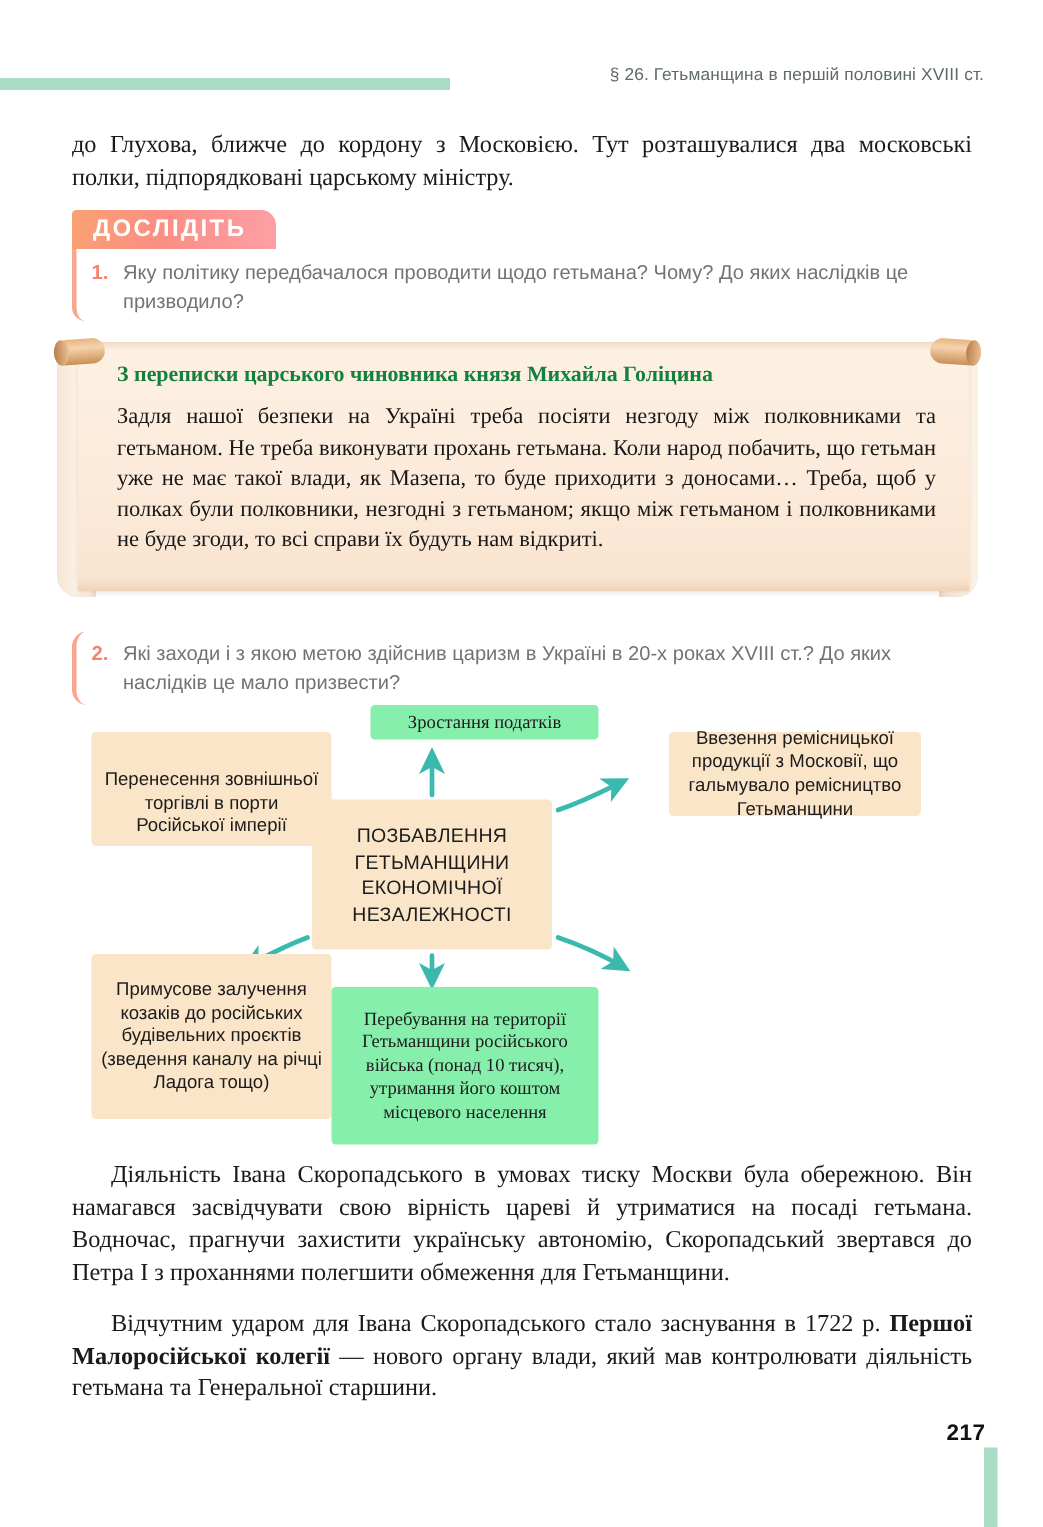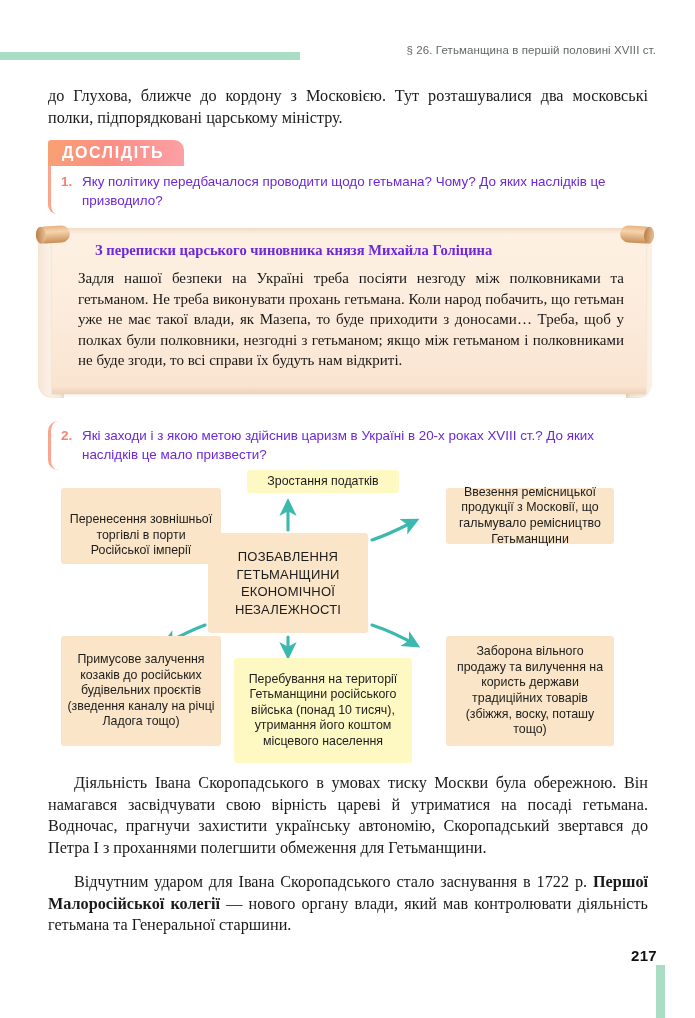--- a/index.html
+++ b/index.html
@@ -92,21 +92,21 @@
     color: #f5836e;
     font-weight: bold;
     font-size: 13.5px;
     line-height: 18.5px;
     flex: 0 0 auto;
     min-width: 15px;
   }
   .q-text {
     font-size: 13.4px;
     line-height: 18.5px;
-    color: #6d28d9;
+    color: #737373;
   }
 
   .investigate2 {
     position: absolute;
     left: 48px;
     top: 421px;
     width: 600px;
   }
   .inv-body2 {
     position: relative;
@@ -183,23 +183,22 @@
   .scroll-content {
     position: absolute;
     left: 48px;
     top: 20px;
     width: 546px;
   }
   .scroll-title {
     font-family: "Liberation Serif", serif;
     font-size: 14.6px;
     font-weight: bold;
-    color: #6d28d9;
+    color: #15803d;
     margin-bottom: 9px;
-    margin-left: 17px;
   }
   .scroll-body {
     font-family: "Liberation Serif", serif;
     font-size: 15px;
     line-height: 20.5px;
     color: #171717;
     text-align: justify;
   }
 
   
@@ -217,21 +216,21 @@
     align-items: center;
     justify-content: center;
     text-align: center;
     border-radius: 3px;
     font-size: 12.4px;
     line-height: 15.6px;
     color: #1c1c1c;
     padding: 5px 6px;
   }
   .dbox.peach { background: #fae5c8; }
-  .dbox.mint  { background: #fef9c3; }
+  .dbox.mint  { background: #86efac; font-family: Liberation Serif, serif; }
   .dbox.center {
     background: #fae5c8;
     font-size: 13px;
     line-height: 17.5px;
     letter-spacing: 0.2px;
   }
   .diagram svg {
     position: absolute;
     left: 0;
     top: 0;
@@ -240,21 +239,21 @@
     overflow: visible;
   }
 
   
   #box-top      { left: 199px; top: 0px;   width: 152px; height: 23px; }
   #box-center   { left: 160px; top: 63px;  width: 160px; height: 100px; }
   #box-left-up  { left: 13px;  top: 18px;  width: 160px; height: 76px; align-items: flex-end; }
   #box-left-dn  { left: 13px;  top: 166px; width: 160px; height: 110px; }
   #box-right-up { left: 398px; top: 18px;  width: 168px; height: 56px; }
   #box-right-dn { left: 398px; top: 166px; width: 168px; height: 110px; }
-  #box-bottom   { left: 186px; top: 188px; width: 178px; height: 105px; }
+  #box-bottom   { left: 173px; top: 188px; width: 178px; height: 105px; }
 
   
   .lower1 { top: 773px; }
   .lower2 { top: 872px; }
 
   
   .page-num {
     position: absolute;
     right: 38px;
     top: 947px;
@@ -356,23 +355,20 @@
   </div>
 
   <div class="dbox center" id="box-center">
     <span>ПОЗБАВЛЕННЯ ГЕТЬМАНЩИНИ ЕКОНОМІЧНОЇ НЕЗАЛЕЖНОСТІ</span>
   </div>
 
   <div class="dbox peach" id="box-right-up">
     <span>Ввезення ремісницької продукції з Московії, що гальмувало ремісництво Гетьманщини</span>
   </div>
 
-  <div class="dbox peach" id="box-right-dn">
-    <span>Заборона вільного продажу та вилучення на користь держави традиційних товарів (збіжжя, воску, поташу тощо)</span>
-  </div>
 
   <div class="dbox mint" id="box-bottom">
     <span>Перебування на території Гетьманщини російського війська (понад 10 тисяч), утримання його коштом місцевого населення</span>
   </div>
 </div>
 
 <div class="body-text lower1 para-indent">Діяльність Івана Скоропадського в умовах тиску Москви була обережною. Він намагався засвідчувати свою вірність цареві й утриматися на посаді гетьмана. Водночас, прагнучи захистити українську автономію, Скоропадський звертався до Петра I з проханнями полегшити обмеження для Гетьманщини.</div>
 
 <div class="body-text lower2 para-indent"><span>Відчутним ударом для Івана Скоропадського стало заснування в 1722 р. </span><span class="bold-inline">Першої Малоросійської колегії</span><span> — нового органу влади, який мав контролювати діяльність гетьмана та Генеральної старшини.</span></div>
 

